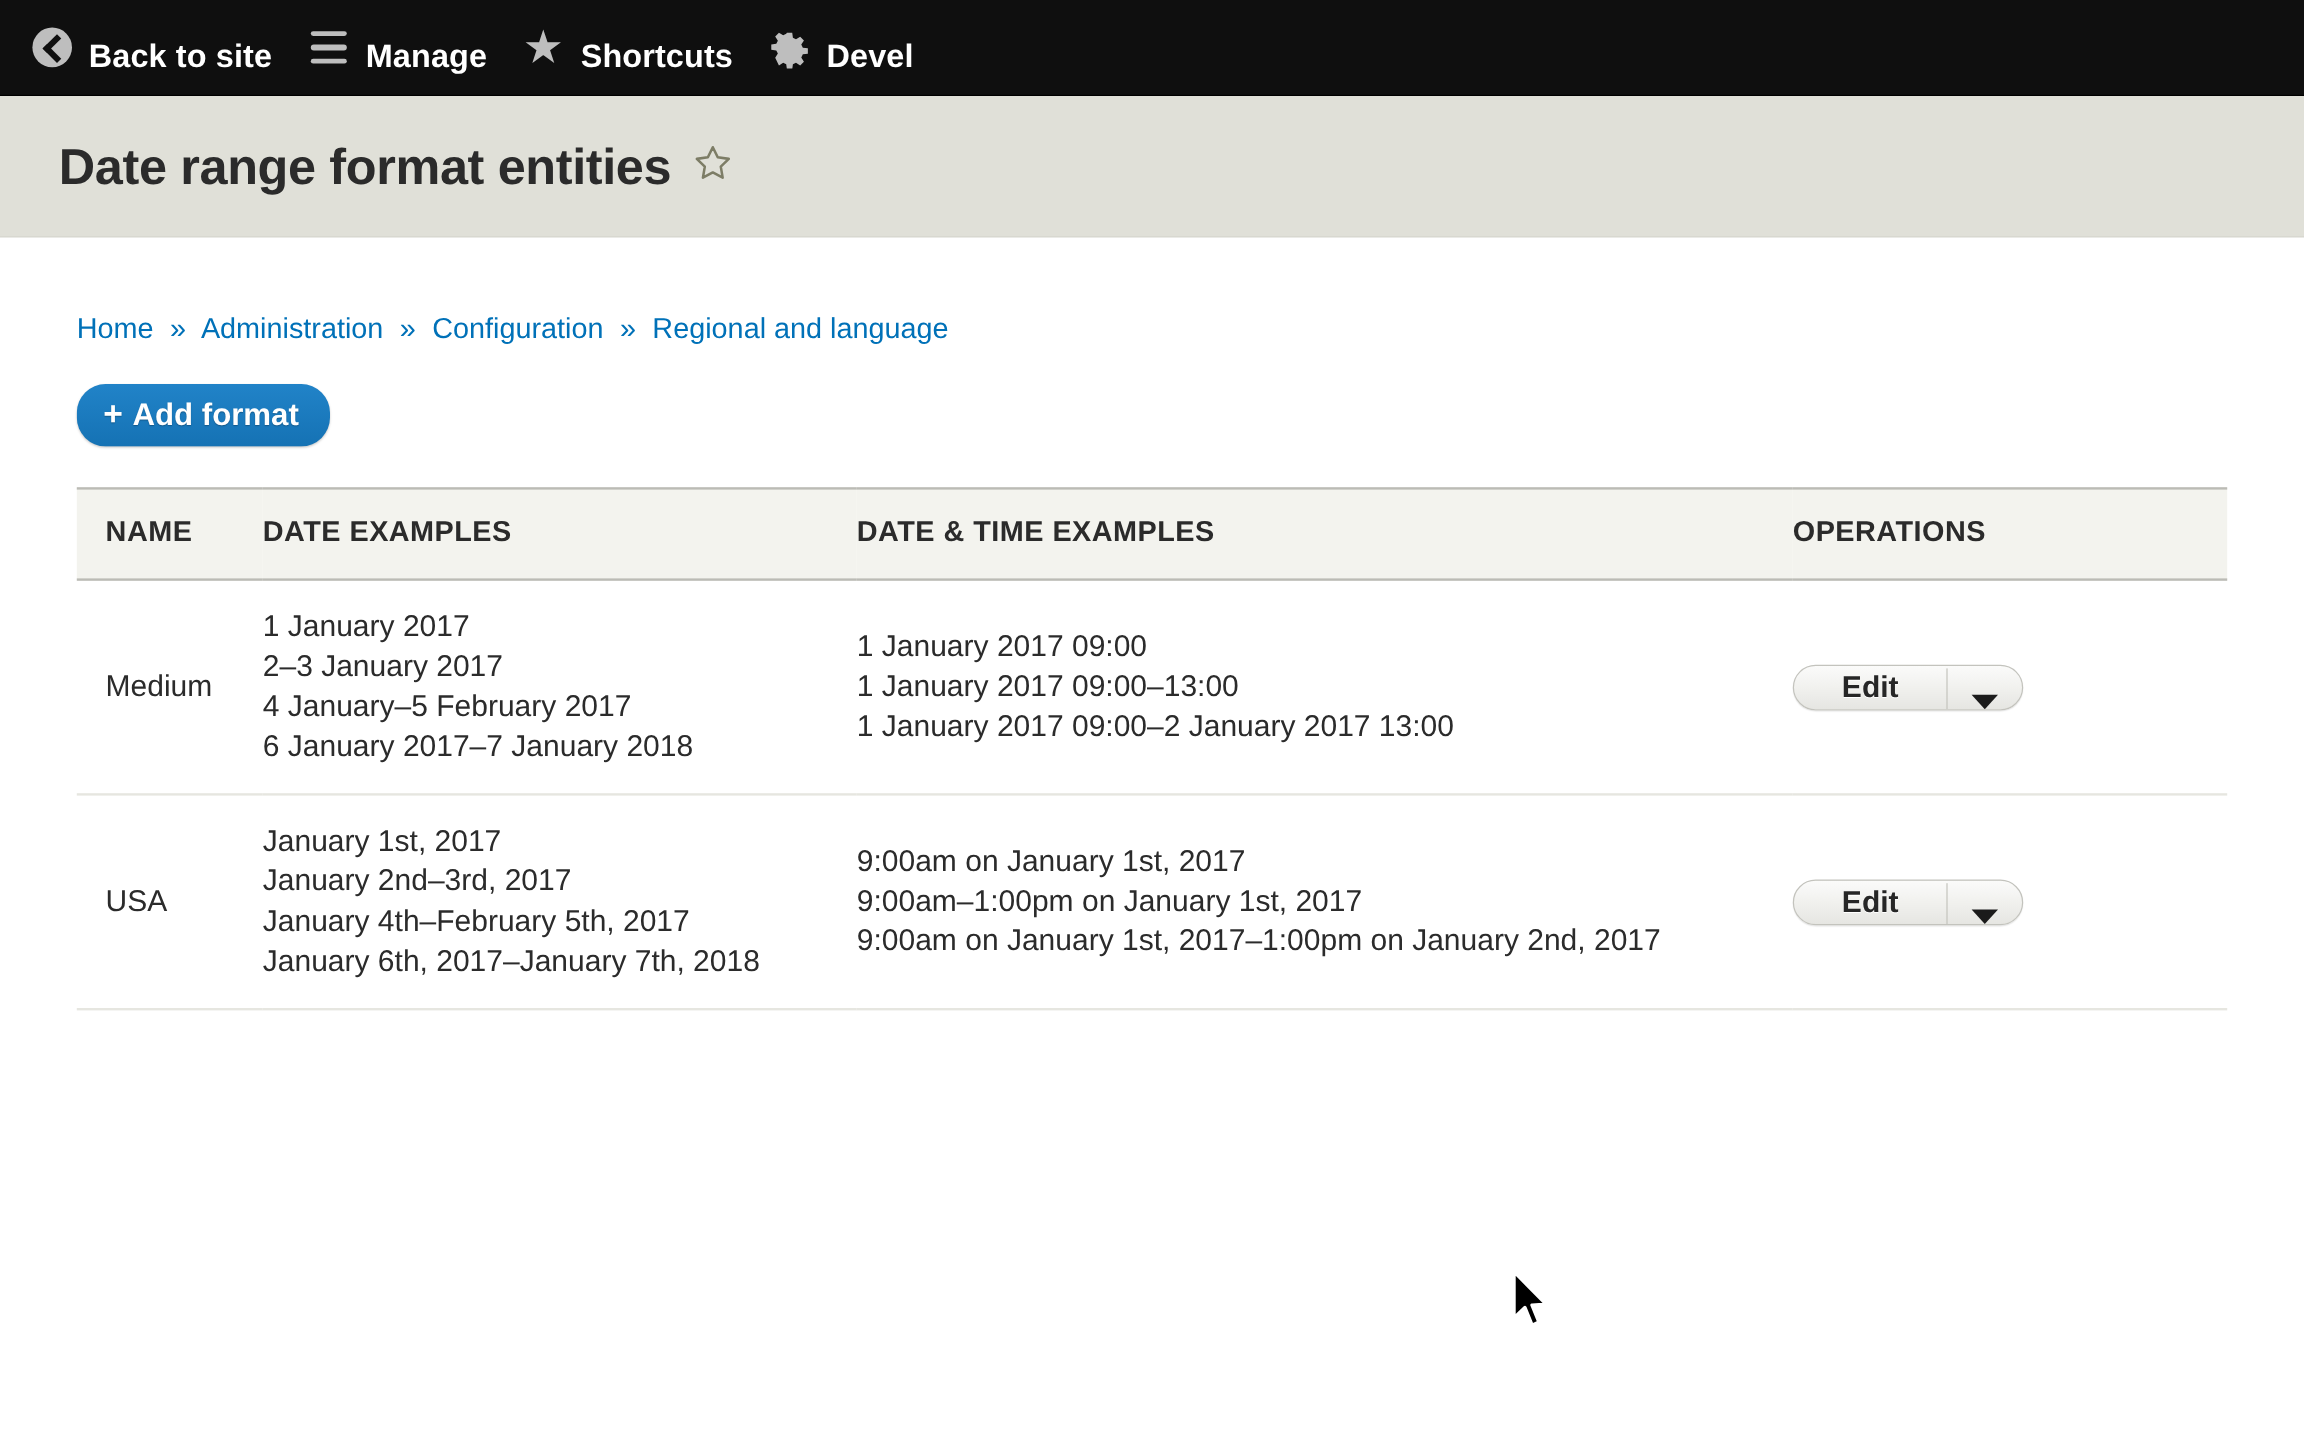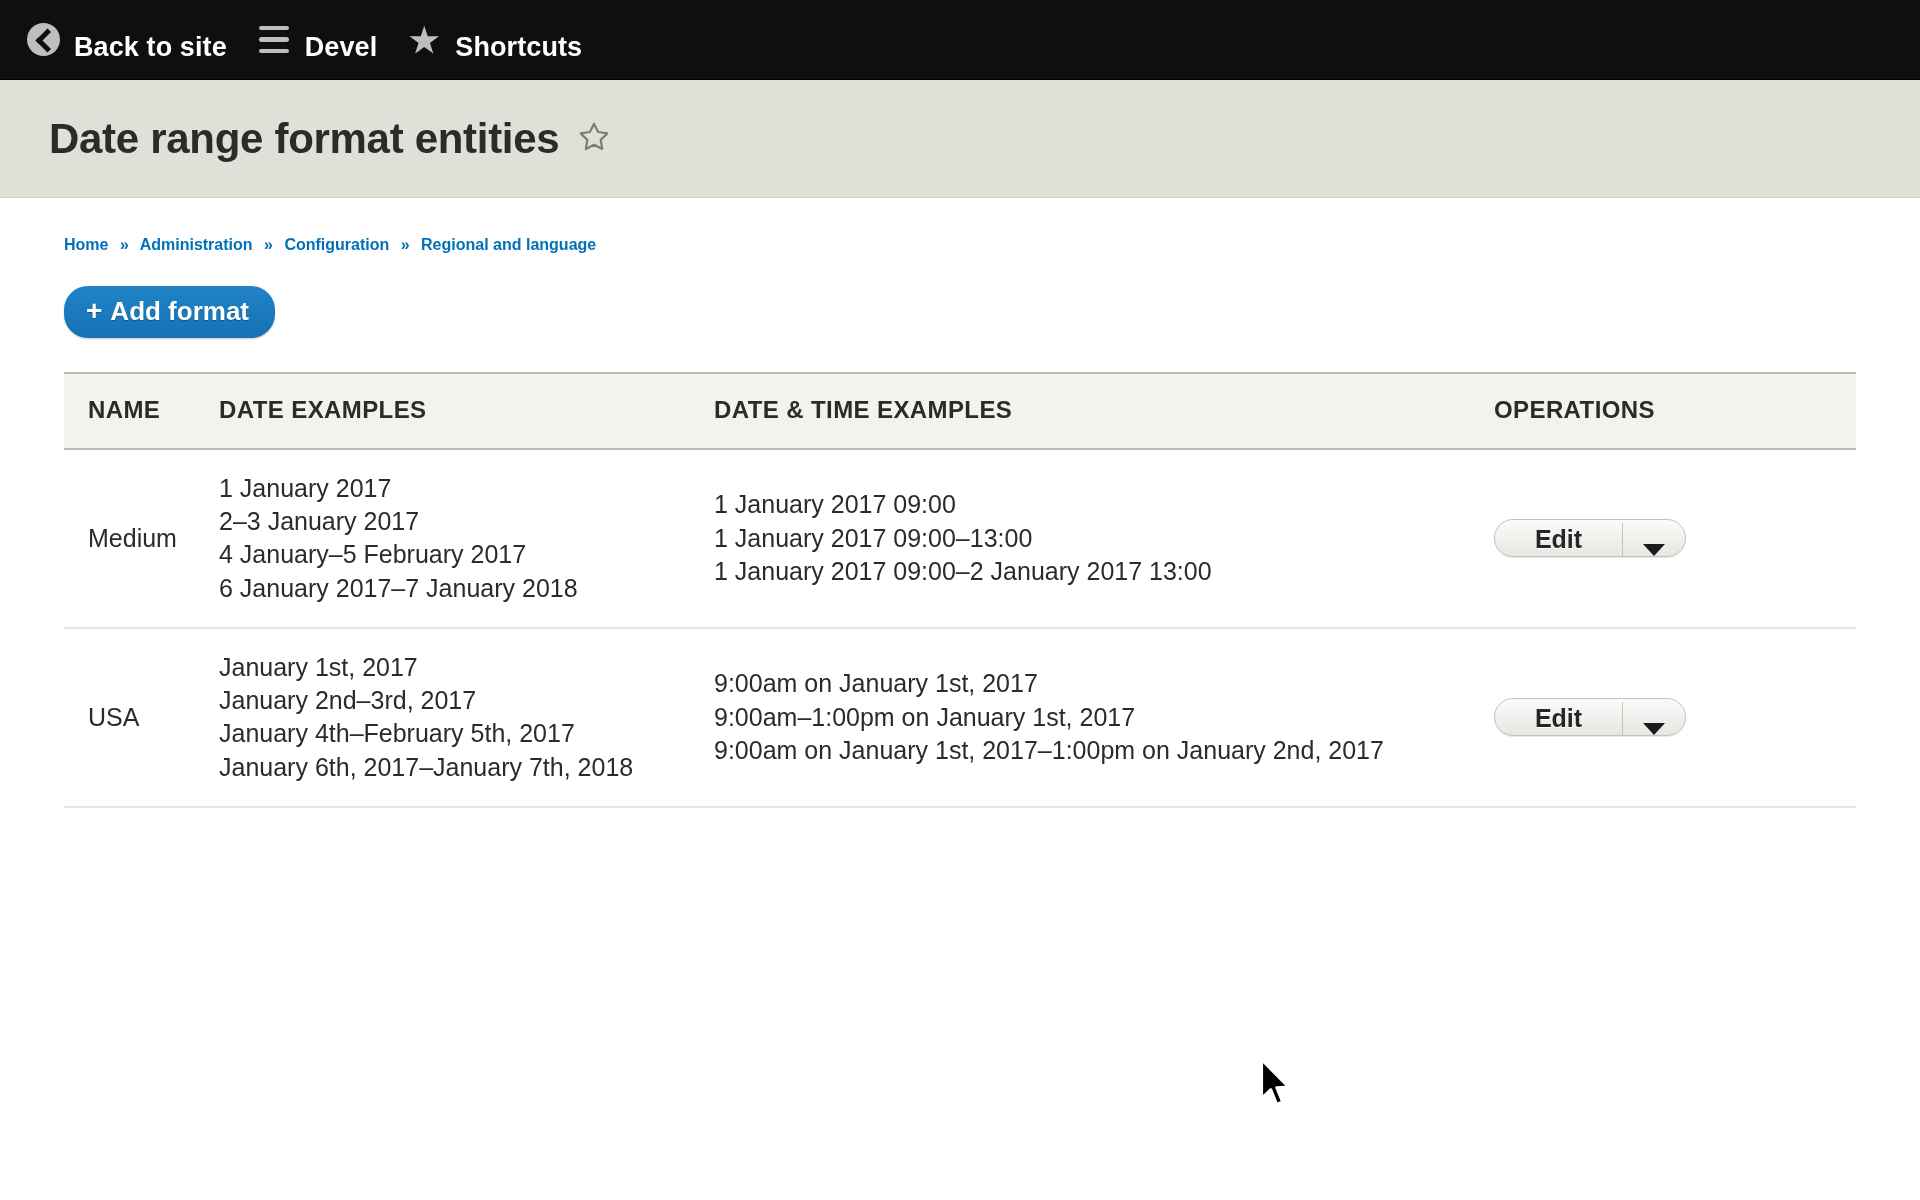--- a/index.html
+++ b/index.html
@@ -114,25 +114,24 @@
     margin-left: 18px;
     display: inline-block;
     vertical-align: middle;
     cursor: pointer;
   }
 
   
   .content { padding: 0 64px; background: #fff; }
 
   .breadcrumb {
-    padding-top: 37px;
-    font-size: 16px;
+    padding-top: 61px;
+    font-size: 24px;
     color: #0071b8;
     line-height: 1.3;
-    font-weight: bold;
   }
   .breadcrumb a {
     color: #0071b8;
     text-decoration: none;
     cursor: pointer;
   }
   .crumb-sep { color: #0071b8; margin: 0 7px; }
 
   .action-area { margin-top: 30px; }
   .btn-add {
@@ -247,29 +246,38 @@
     </span>
     <span class="tb-label">Back to site</span>
   </div>
 
   <div class="toolbar-item">
     <span class="tb-icon icon-hamburger">
       <i></i>
         <i></i>
         <i></i>
     </span>
-    <span class="tb-label">Devel</span>
+    <span class="tb-label">Manage</span>
   </div>
 
   <div class="toolbar-item">
     <span class="tb-icon icon-star-solid">★</span>
     <span class="tb-label">Shortcuts</span>
   </div>
 
 
+  <div class="toolbar-item">
+    <span class="tb-icon icon-gear">
+      <svg width="34" height="34" viewBox="0 0 34 34">
+        <path fill="#bebebe" d="M17 11.2a5.8 5.8 0 1 0 0 11.6 5.8 5.8 0 0 0 0-11.6zm0 8.6a2.8 2.8 0 1 1 0-5.6 2.8 2.8 0 0 1 0 5.6z"></path>
+        <path fill="#bebebe" d="M14.3 1.5h5.4l.7 5.1 3.1 1.6 4.3-2.7 3.8 3.8-2.7 4.3 1.6 3.1 5.1.7v5.4l-5.1.7-1.6 3.1 2.7 4.3-3.8 3.8-4.3-2.7-3.1 1.6-.7 5.1h-5.4l-.7-5.1-3.1-1.6-4.3 2.7L2.4 26.9l2.7-4.3-1.6-3.1L-1.6 18.8v-5.4l5.1-.7 1.6-3.1-2.7-4.3 3.8-3.8 4.3 2.7 3.1-1.6z" transform="scale(0.82) translate(3.7,3.7)"></path>
+      </svg>
+    </span>
+    <span class="tb-label">Devel</span>
+  </div>
 
 </div>
 
 <div class="title-band">
   <h1 class="page-title">Date range format entities</h1>
   <span class="title-star">
     <svg width="34" height="34" viewBox="0 0 24 24">
       <path d="M12 2.6l2.9 5.9 6.5.95-4.7 4.58 1.1 6.47L12 17.44l-5.8 3.06 1.1-6.47-4.7-4.58 6.5-.95z" fill="none" stroke="#7d7d66" stroke-width="1.5" stroke-linejoin="round"></path>
     </svg>
   </span>

